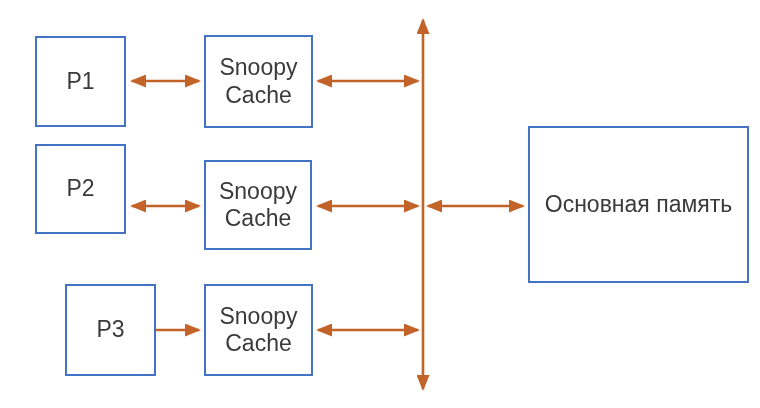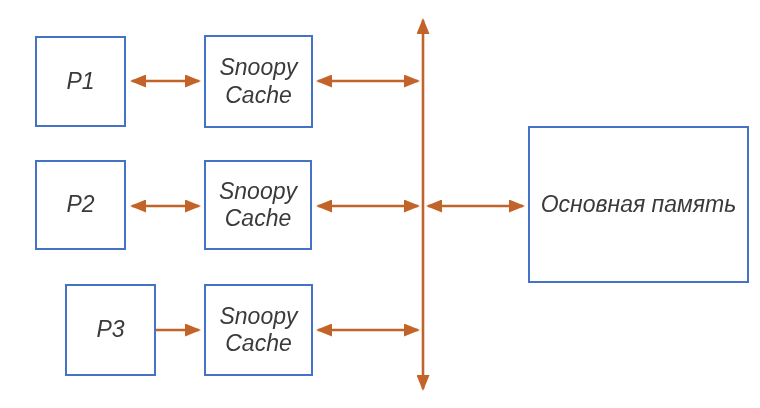--- a/index.html
+++ b/index.html
@@ -10,39 +10,39 @@
   }
   * { box-sizing: border-box; }
   html, body { margin: 0; padding: 0; }
   body {
     width: 760px; height: 408px;
     background: var(--bg);
     font-family: "Liberation Sans", sans-serif;
     color: var(--text);
     overflow: hidden;
   }
-  .stage { position: relative; width: 760px; height: 328px; font-style: italic; }
+  .stage { position: relative; width: 760px; height: 328px; }
 
   .node {
     position: absolute;
     border: 2px solid var(--box-border);
     background: var(--bg);
     display: flex;
     align-items: center;
     justify-content: center;
     text-align: center;
     font-size: 23px;
     line-height: 1.18;
     white-space: pre-line;
     color: var(--text);
   }
 
   
   .p1 { left: 35px;  top: 36px;  width: 91px;  height: 91px; }
-  .p2 { left: 35px;  top: 160px; width: 91px;  height: 90px; }
+  .p2 { left: 35px;  top: 144px; width: 91px;  height: 90px; }
   .p3 { left: 35px;  top: 284px; width: 91px;  height: 92px; margin-left: 30px; }
 
   
   .c1 { left: 204px; top: 35px;  width: 109px; height: 93px; }
   .c2 { left: 204px; top: 160px; width: 108px; height: 90px; }
   .c3 { left: 204px; top: 284px; width: 109px; height: 92px; }
 
   
   .mem { left: 528px; top: 126px; width: 221px; height: 157px; }
 

